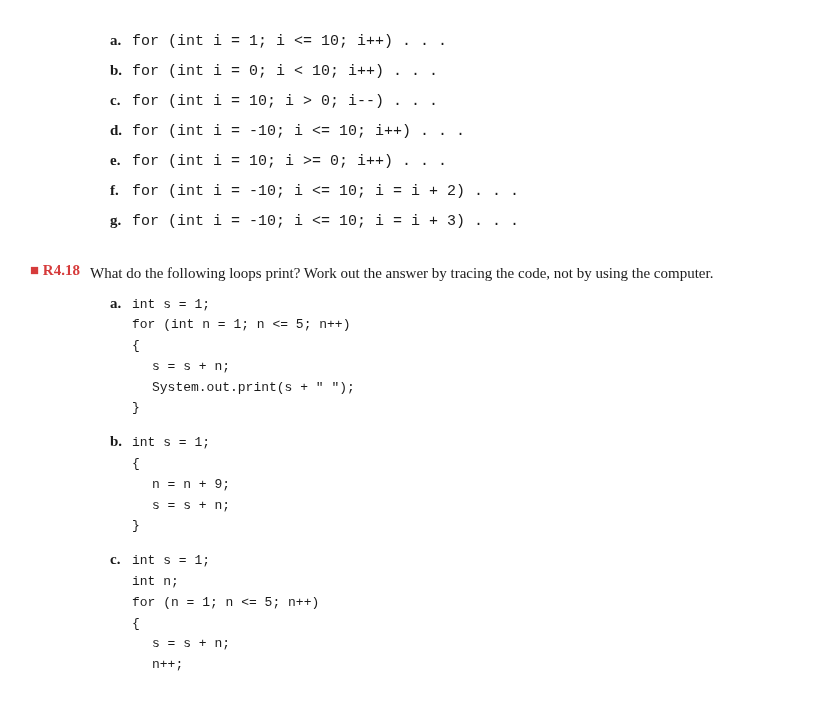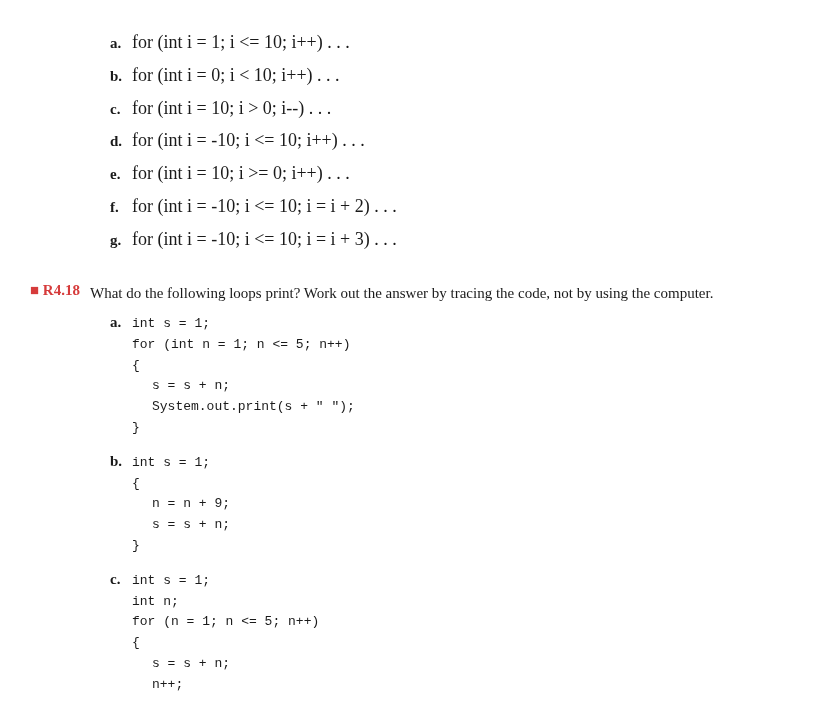--- a/index.html
+++ b/index.html
@@ -55,22 +55,22 @@
       line-height: 1.6;
     }
 
     .item-label {
       font-weight: bold;
       min-width: 22px;
       color: #1a1a1a;
     }
 
     .item-content {
-      font-family: Liberation Serif, serif;
-      font-size: 18px;
+      font-family: Liberation Mono, monospace;
+      font-size: 15px;
       color: #1a1a1a;
     }
 
     .code-block {
       margin-left: 80px;
       margin-top: 8px;
     }
 
     .code-item {
       margin-bottom: 14px;

